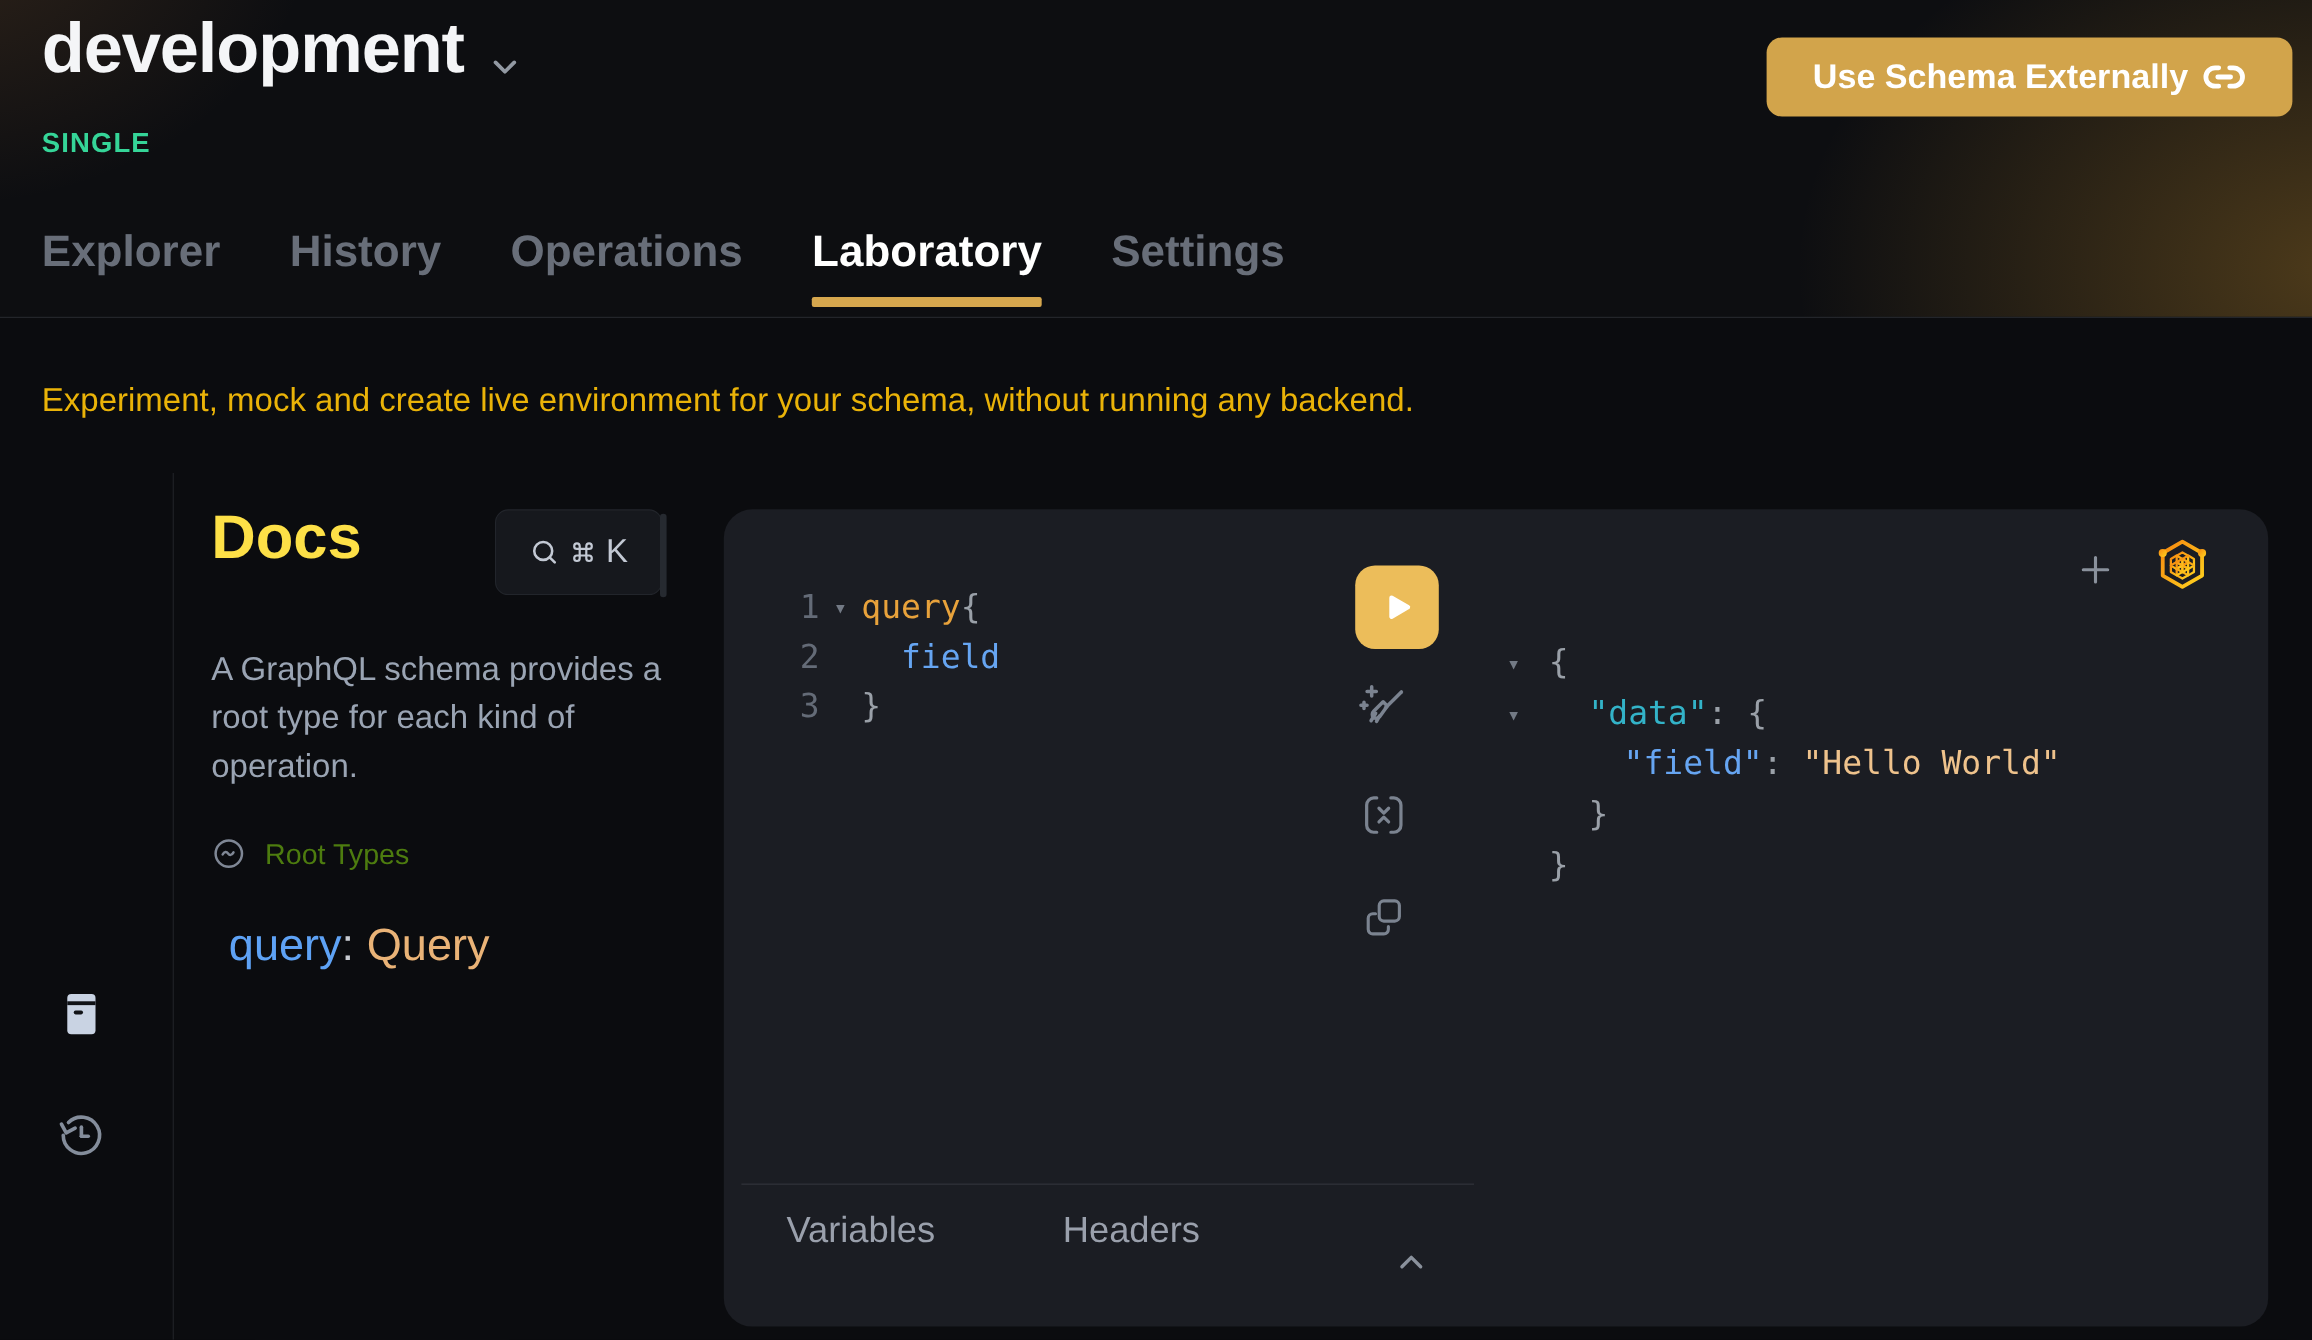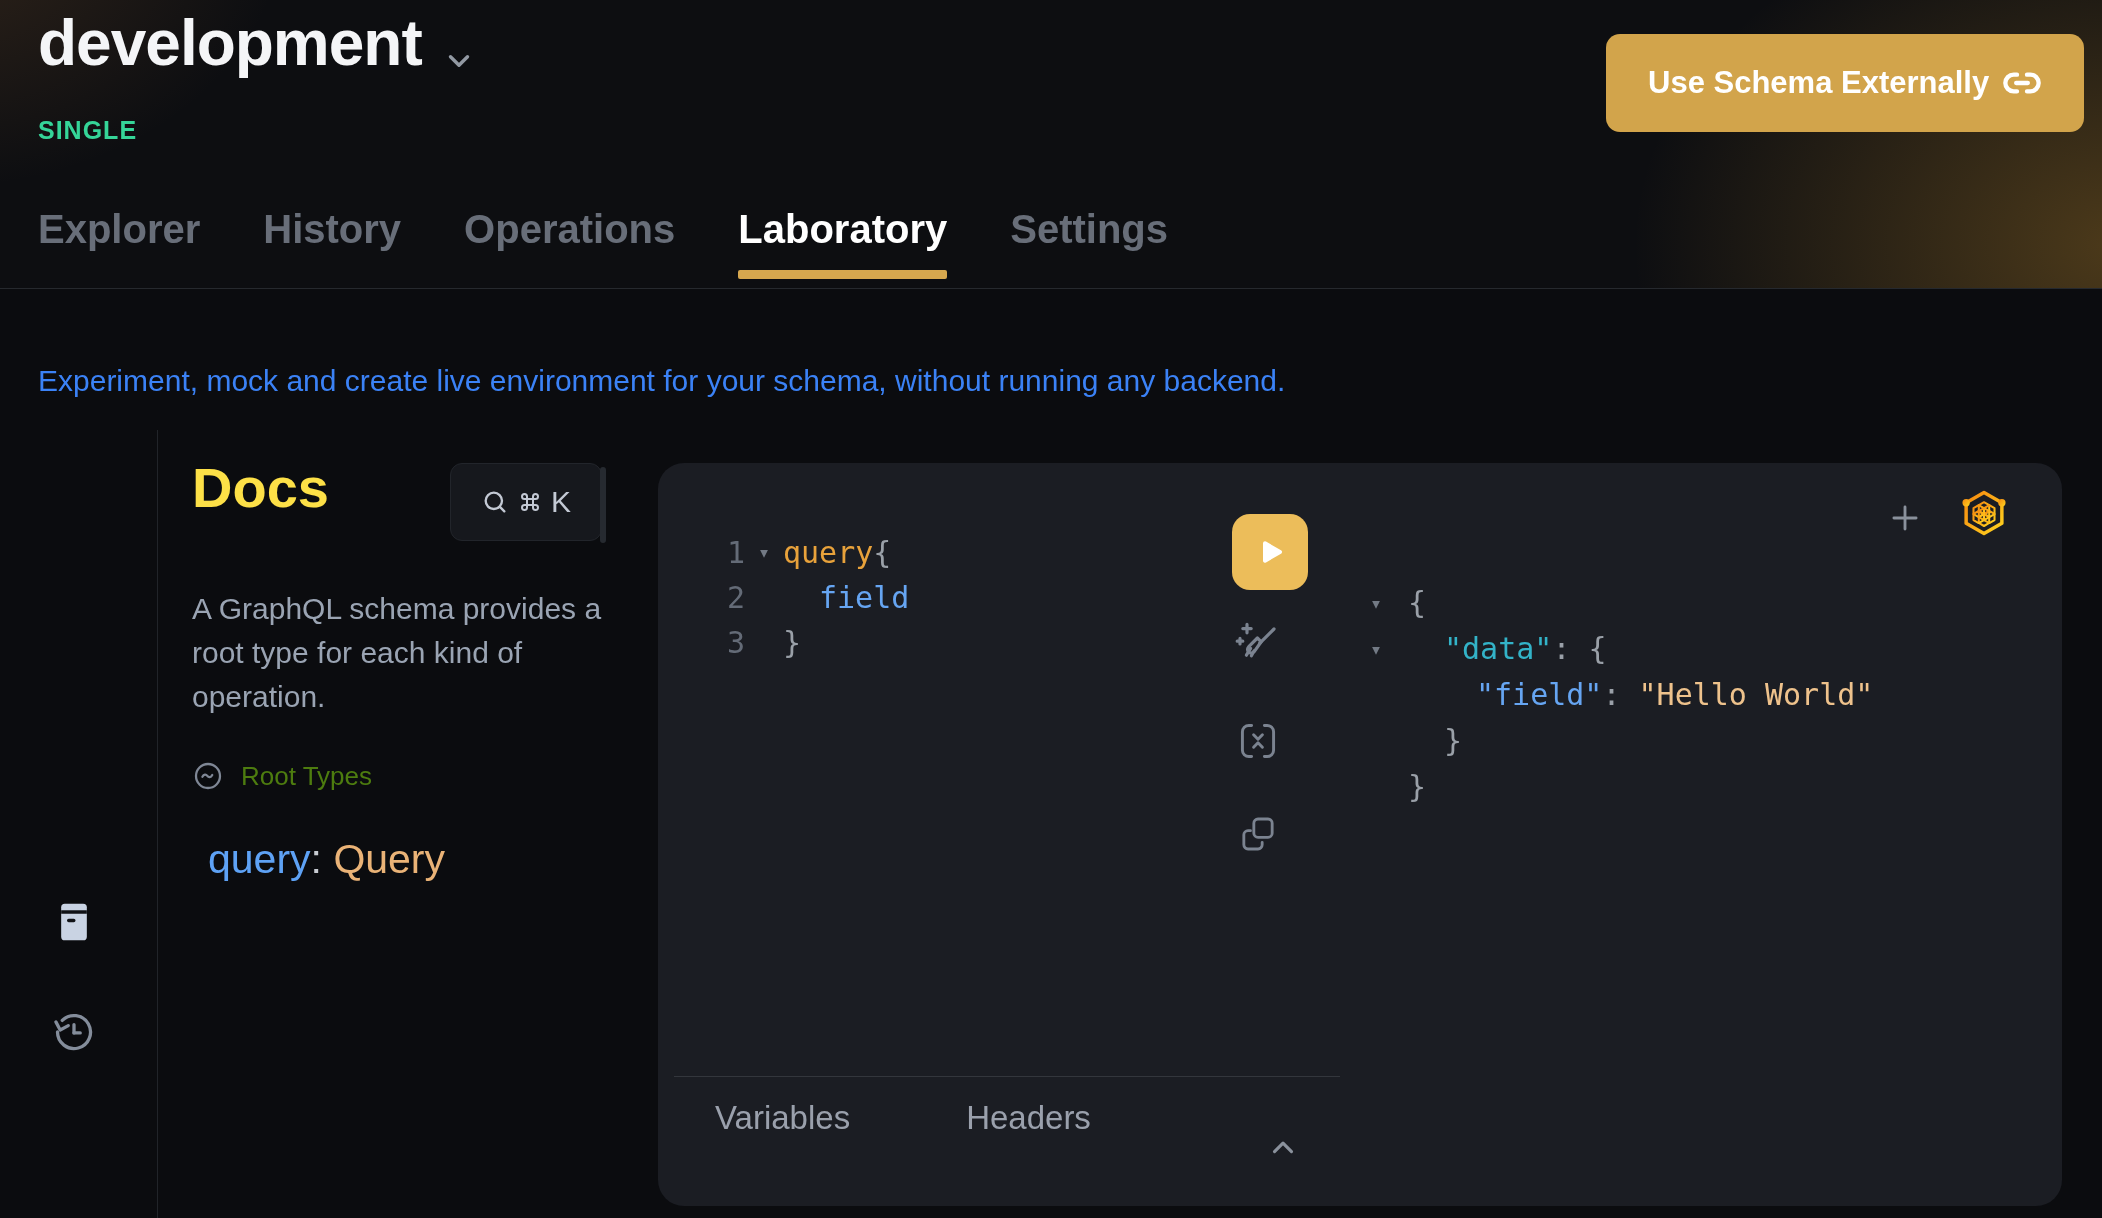--- a/index.html
+++ b/index.html
@@ -18,33 +18,33 @@
     background:
       radial-gradient(720px 520px at 101% 85%, rgba(199,143,44,.34), rgba(199,143,44,0) 68%),
       radial-gradient(560px 420px at -3% -25%, rgba(150,100,52,.26), rgba(0,0,0,0) 62%),
       #0d0e11;
     border-bottom:1px solid #26292e;
   }
   .workspace-title { position:absolute; left:38px; top:6px; font-size:64px; font-weight:700; letter-spacing:-1px; color:#f4f5f7; }
   .ws-chevron { position:absolute; left:442px; top:44px; color:#9299a3; }
   .env-badge { position:absolute; left:38px; top:116px; font-size:25px; font-weight:700; letter-spacing:1px; color:#35d598; }
   .cta-btn {
-    position:absolute; left:1606px; top:34px; width:478px; height:98px;
+    position:absolute; left:1606px; top:34px; width:478px; height:72px;
     background:#d2a44b; border:none; border-radius:14px; cursor:pointer;
     display:flex; align-items:center; justify-content:space-between; padding:0 42px;
     font-family:inherit; font-size:31px; font-weight:700; color:#fff;
   }
   .cta-btn .icon { color:#fff; }
 
   .tabs { position:absolute; left:38px; top:207px; display:flex; gap:63px; }
   .tab { position:relative; height:72px; font-size:40px; font-weight:700; color:#686e79; cursor:pointer; }
   .tab.active { color:#ffffff; }
   .tab.active::after { content:""; position:absolute; left:0; right:0; bottom:0; height:9px; background:#d6a74e; border-radius:2px; }
 
-  .subtitle { position:absolute; left:38px; top:364px; font-size:30px; color:#3b82f6;text-align:right; }
+  .subtitle { position:absolute; left:38px; top:348px; font-size:30px; color:#eab308;text-align:right; }
 
   
   .rail { position:absolute; left:0; top:430px; bottom:0; width:158px; border-right:1px solid #212429; }
   .rail-btn { position:absolute; left:74px; transform:translateX(-50%); background:none; border:none; cursor:pointer; color:#848d9b; padding:0; }
   .rail-btn.docs { top:470px; color:#c9d3e3; }
   .rail-btn.history { top:580px; }
 
   
   .docs-title { position:absolute; left:192px; top:455px; font-size:56px; font-weight:700; color:#fde047; }
   .docs-search {

